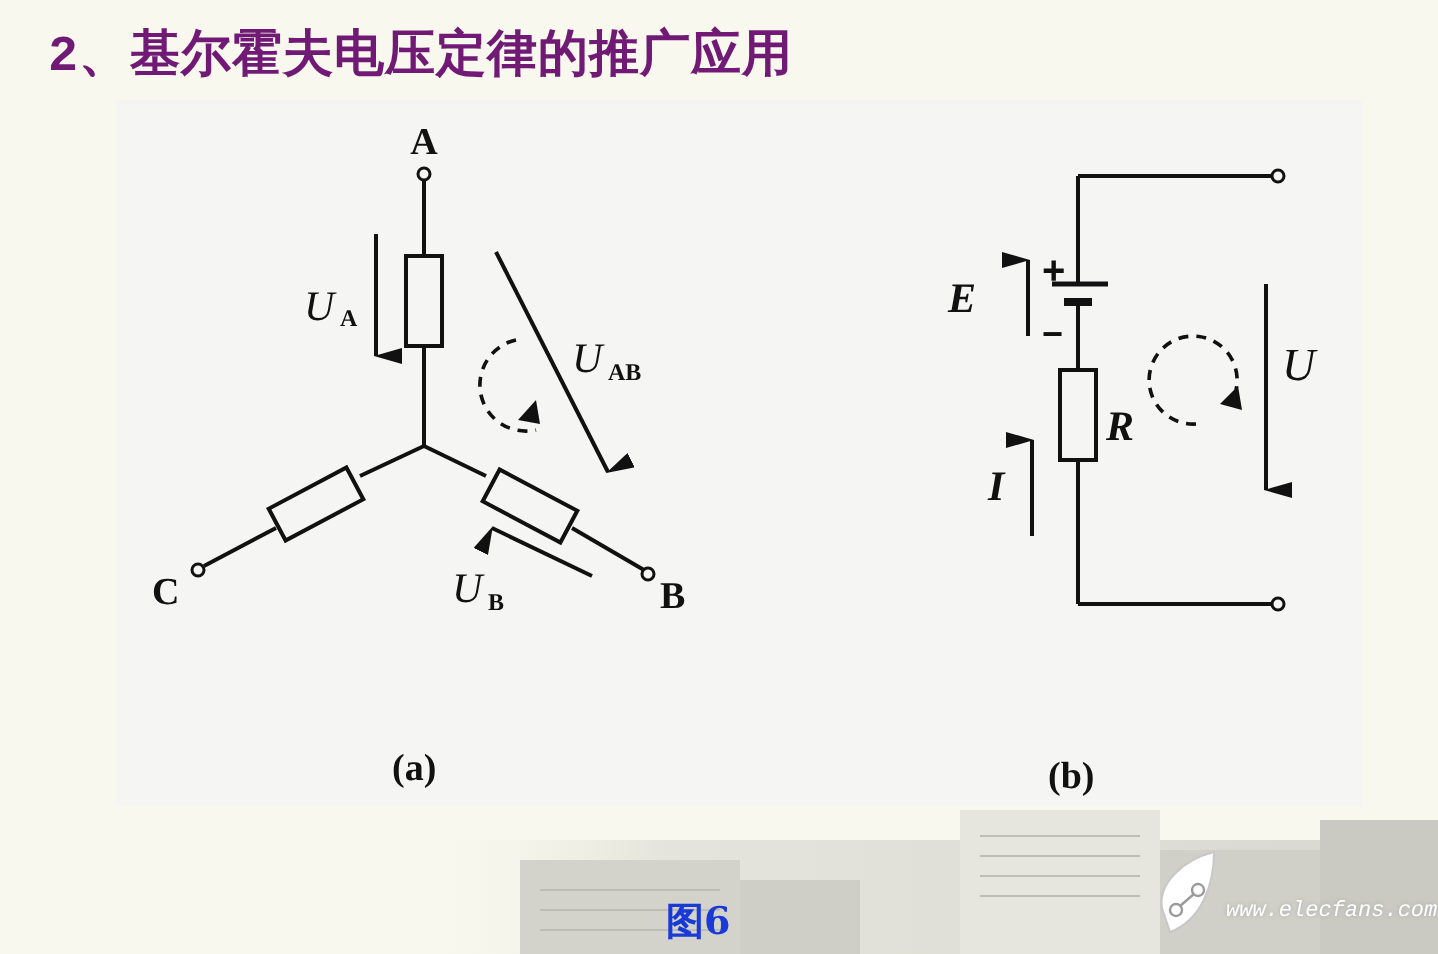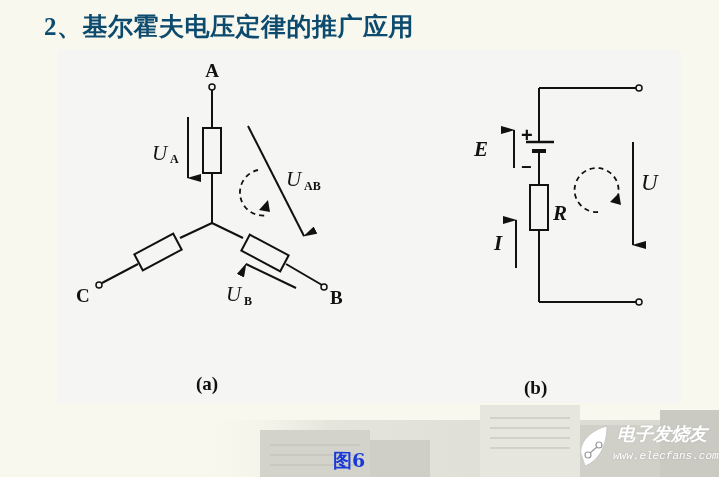--- a/index.html
+++ b/index.html
@@ -2,23 +2,23 @@
 <html><head>
 <meta charset="utf-8">
 <style>
   html, body { margin:0; padding:0; }
   body {
     width:719px; height:477px; position:relative; overflow:hidden;
     background:#f9f8ee;
     font-family:"Liberation Sans", sans-serif;
   }
   .title {
-    position:absolute; left:44px; top:10px;
-    font-family:Liberation Serif, serif;
-    font-size:25px; font-weight:bold; color:#0c4a6e; letter-spacing:0.5px;
+    position:absolute; left:24px; top:10px;
+    font-family:Liberation Mono, monospace;
+    font-size:25px; font-weight:bold; color:#701a75; letter-spacing:0.5px;
     white-space:nowrap;
   }
   .bg-scene {
     position:absolute; left:200px; top:400px; width:519px; height:77px;
   }
   .panel {
     position:absolute; left:58px; top:50px; width:623px; height:353px;
     background:#f5f5f4;
   }
   .panel svg { position:absolute; left:0; top:0; }
@@ -161,15 +161,14 @@
 
 <div class="caption">图6</div>
 
 <div class="watermark">
   <svg class="wm-logo" width="34" height="44" viewBox="0 0 34 44">
     <path d="M4,30 C2,18 14,6 30,2 C30,18 24,36 8,42 Z" fill="#ffffff" stroke="#c8c8c8" stroke-width="1"></path>
     <circle cx="11" cy="31" r="3" fill="none" stroke="#9a9a9a" stroke-width="1.2"></circle>
     <circle cx="22" cy="21" r="3" fill="none" stroke="#9a9a9a" stroke-width="1.2"></circle>
     <line x1="13" y1="29" x2="20" y2="23" stroke="#9a9a9a" stroke-width="1.2"></line>
   </svg>
-  <span class="wm-text1">电子发烧友</span>
   <span class="wm-text2">www.elecfans.com</span>
 </div>
 
 </body></html>

